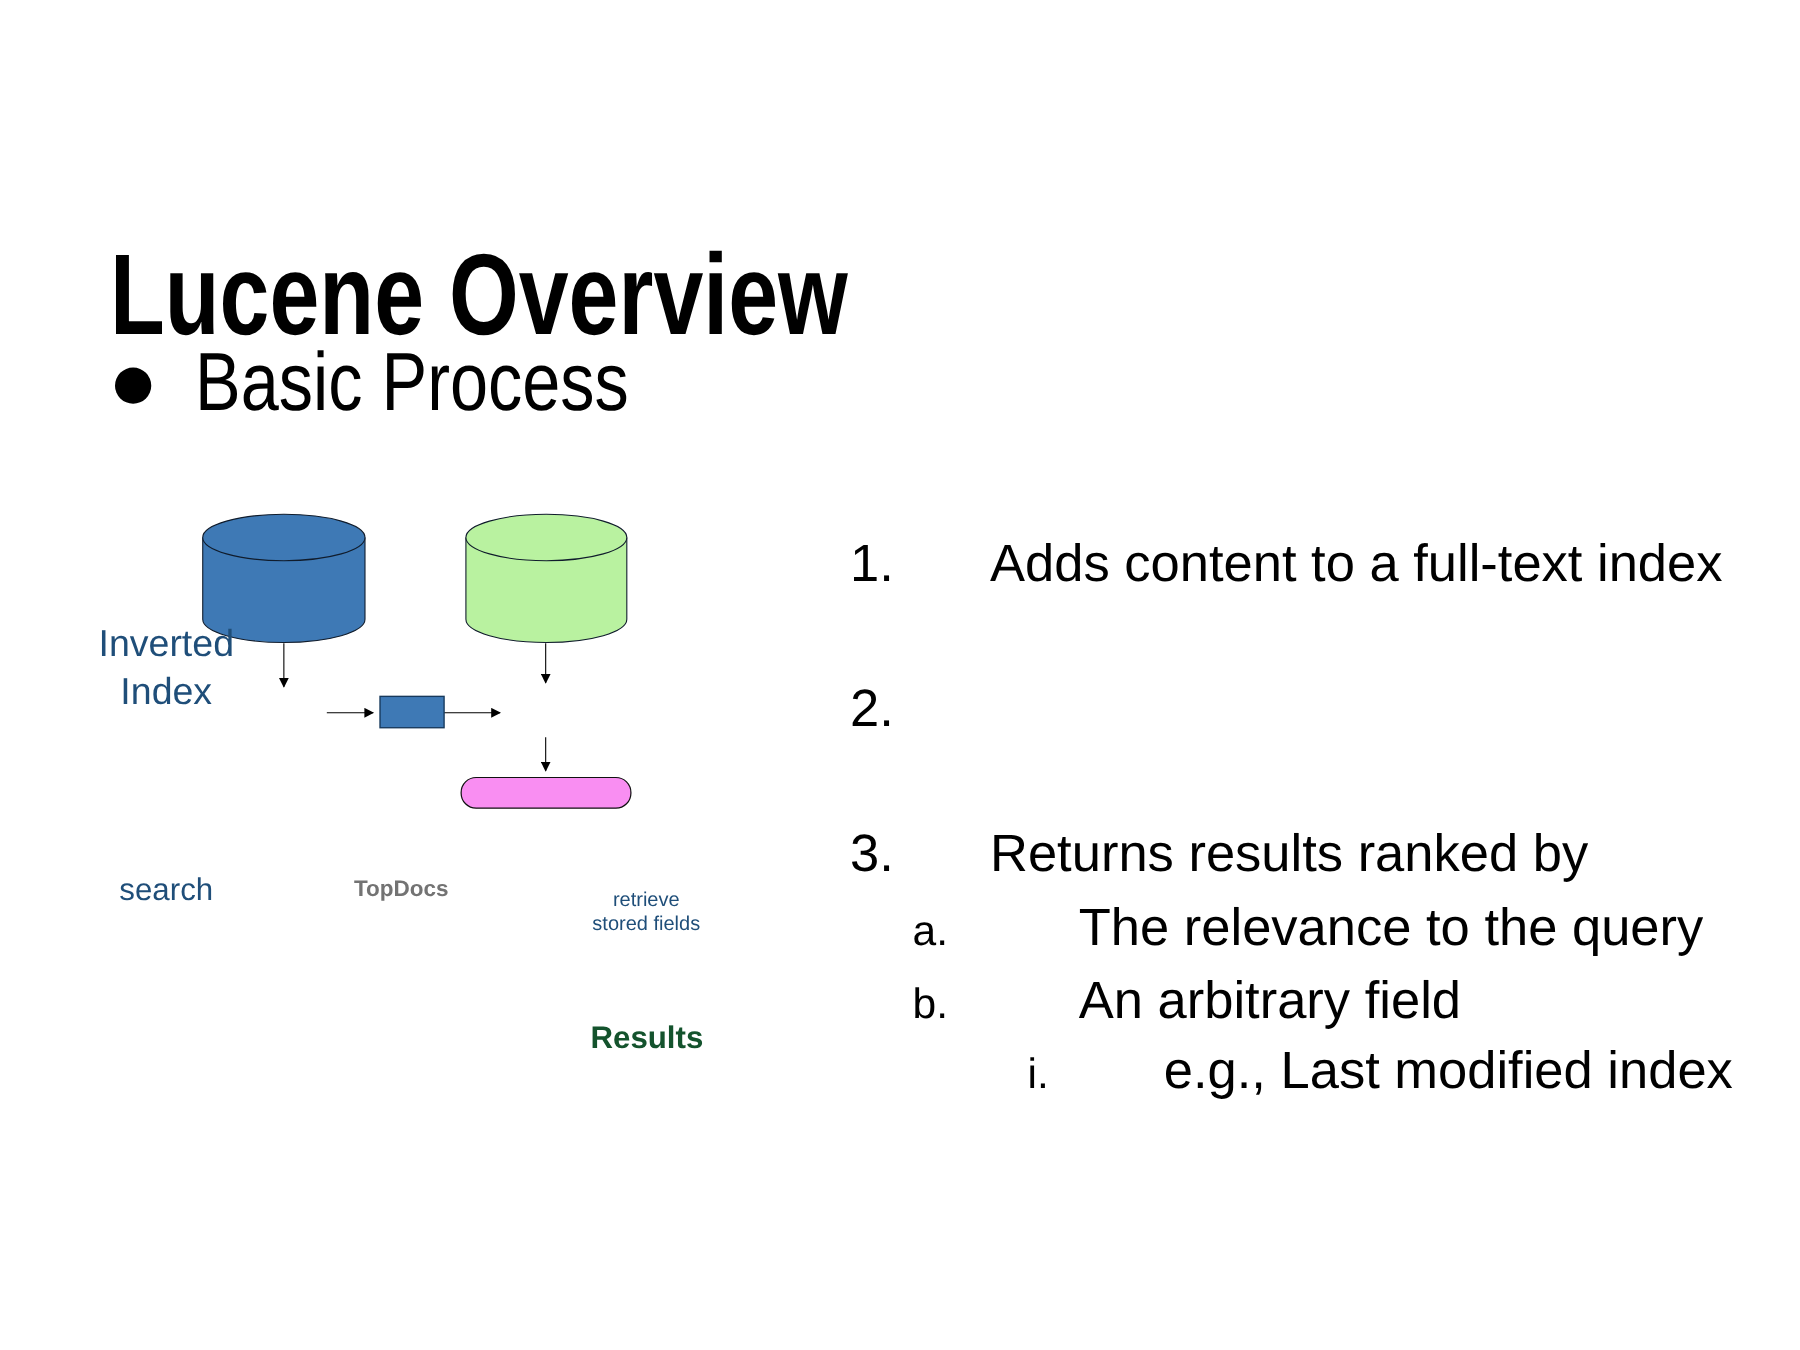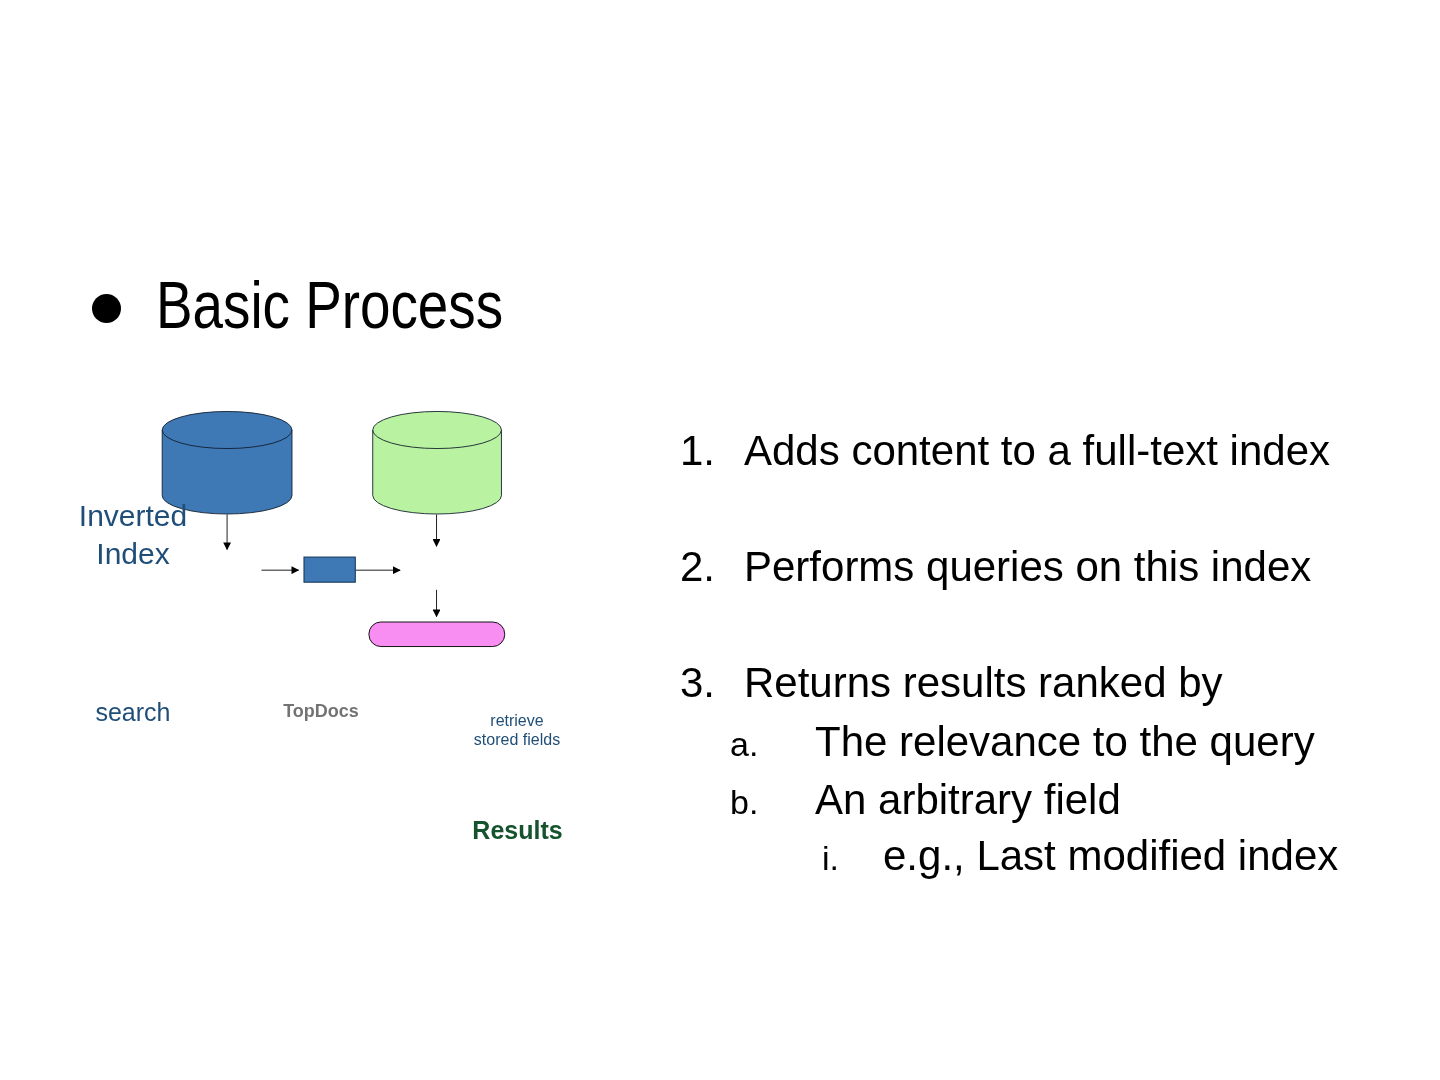--- a/index.html
+++ b/index.html
@@ -40,35 +40,36 @@
   }
   .lbl-retrieve{left:437px;top:684px;width:160px;font-size:16px;line-height:1.18;margin-top:28px;}
   .lbl-results{
     left:393px;top:807px;width:249px;height:46px;
     display:flex;align-items:center;justify-content:center;
     font-size:25px;font-weight:700;color:#14532d;
   }
   
   .li-row{display:flex;align-items:baseline;white-space:nowrap;}
   .li-row .num{font-size:42px;width:64px;flex:0 0 auto;}
-  .li-row .txt{font-size:42px;}
+  .li-row .txt{font-size:42px;margin-left:48px;}
   .li-sub .num{font-size:34px;width:85px;}
   .li-subsub .num{font-size:34px;width:61px;}
   .r1{left:680px;top:427px;}
   .r2{left:680px;top:543px;}
   .r3{left:680px;top:659px;}
   .ra{left:730px;top:718px;}
   .rb{left:730px;top:776px;}
   .ri{left:822px;top:832px;}
 </style>
 </head>
 <body>
 
 <div class="slide">
 
+  <h1 class="abs slide-title"><span class="condense">Lucene Overview</span></h1>
 
   <div class="abs bullet-row">
     <span class="bullet-dot"></span>
     <span class="bullet-text">Basic Process</span>
   </div>
 
   <svg class="abs" style="left:0;top:400px;" width="680" height="480" viewBox="0 400 680 880">
     <defs>
       <marker id="arrow" viewBox="0 0 10 10" refX="9" refY="5" markerWidth="9" markerHeight="9" orient="auto-start-reverse">
         <path d="M0,0 L10,5 L0,10 z" fill="#000"></path>
@@ -107,21 +108,20 @@
     <div>stored fields</div>
   </div>
   <div class="abs lbl-results">Results</div>
 
   <div class="abs li-row r1">
     <span class="num">1.</span>
     <span class="txt">Adds content to a full-text index</span>
   </div>
   <div class="abs li-row r2">
     <span class="num">2.</span>
-    <span class="txt">Performs queries on this index</span>
   </div>
   <div class="abs li-row r3">
     <span class="num">3.</span>
     <span class="txt">Returns results ranked by</span>
   </div>
   <div class="abs li-row li-sub ra">
     <span class="num">a.</span>
     <span class="txt">The relevance to the query</span>
   </div>
   <div class="abs li-row li-sub rb">

